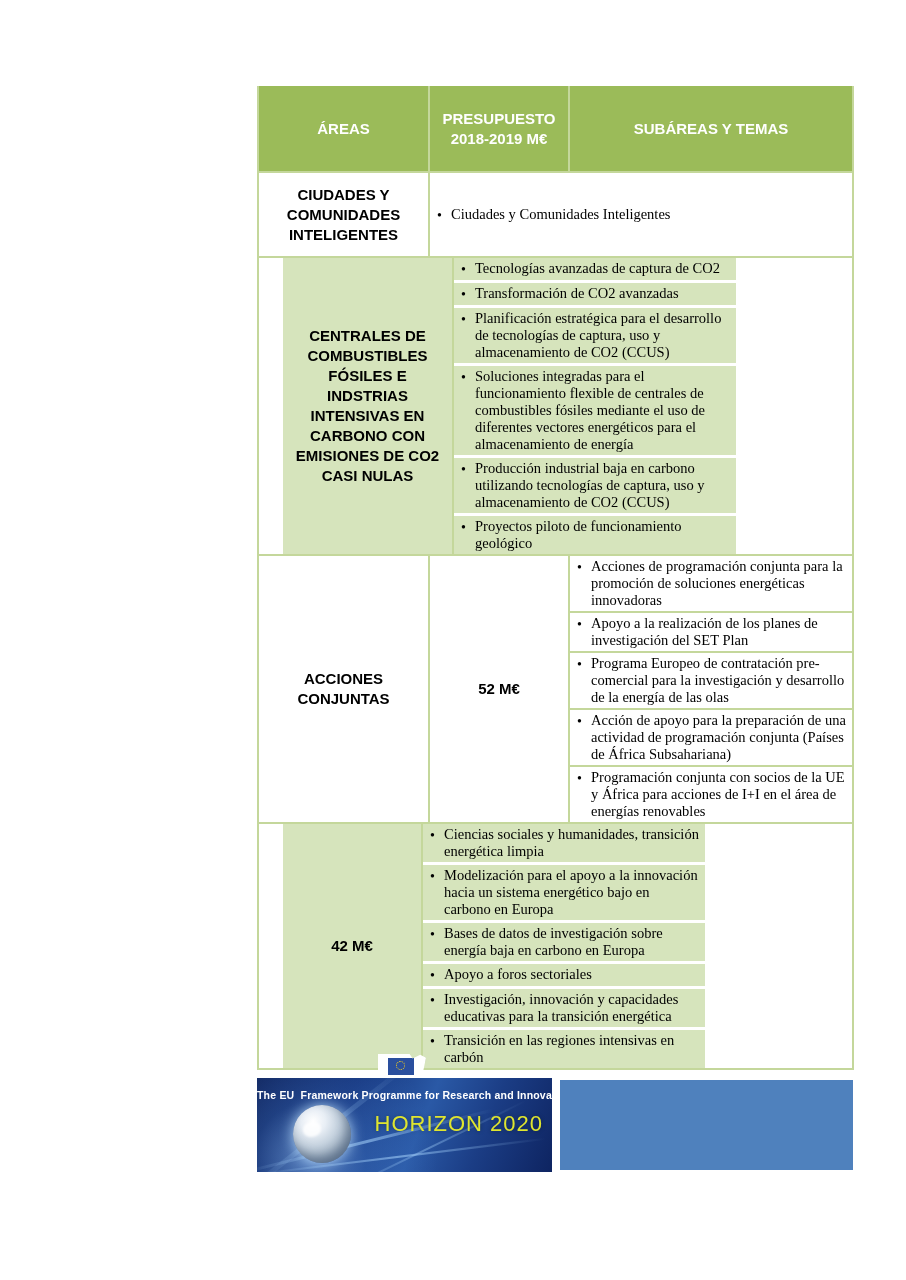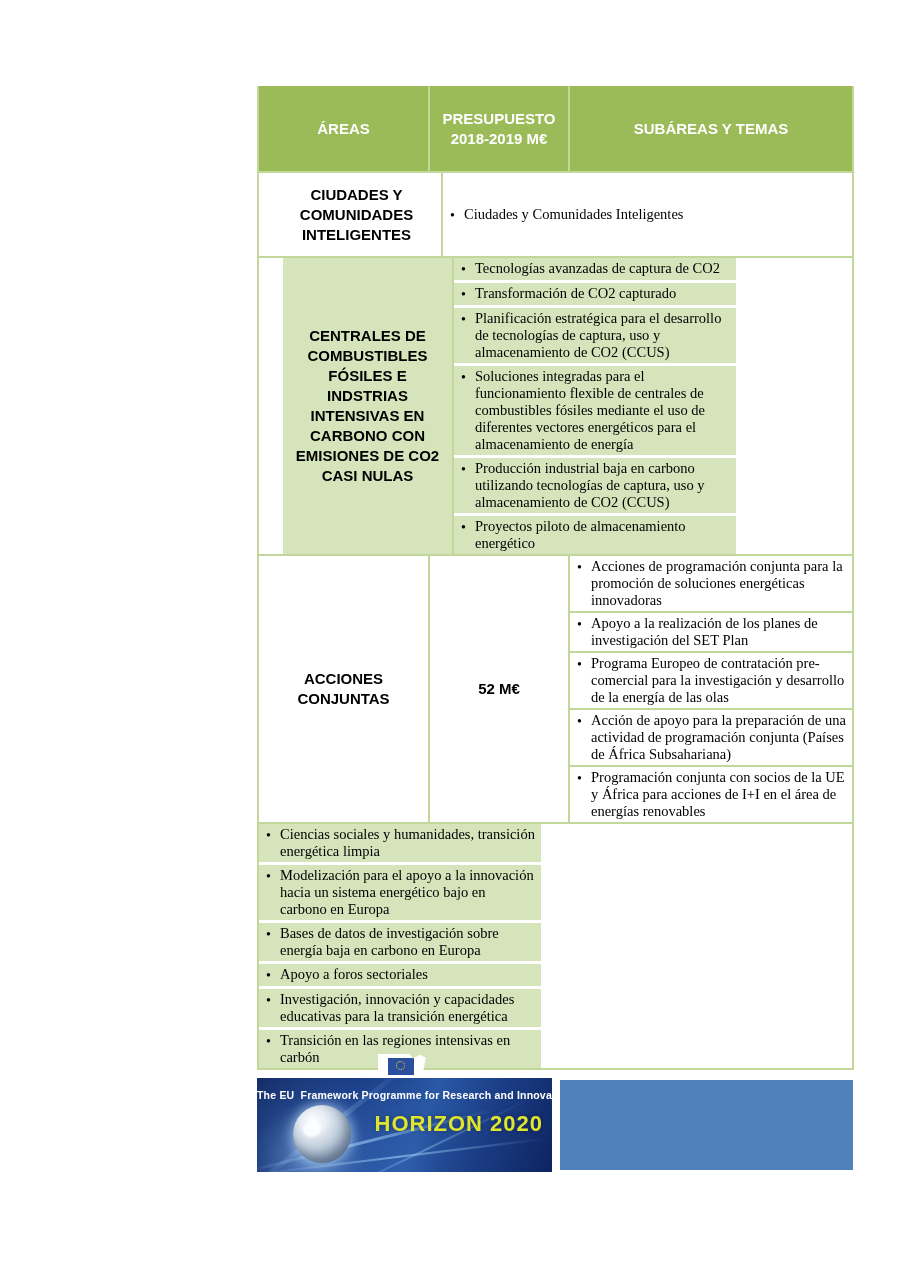--- a/index.html
+++ b/index.html
@@ -65,21 +65,21 @@
     box-shadow: 0 0 14px rgba(190,225,255,0.9), inset -4px -6px 10px rgba(60,80,110,0.5);
   }
   .globe::after { content:""; position:absolute; left:18%; top:30%; width:30%; height:26%;
     background: rgba(255,255,255,0.8); border-radius: 50% 40% 55% 45%; filter: blur(1px); }
   .banner-tagline {
     position: absolute; left: 0; right: 0; top: 11px;
     text-align: center; color: #ffffff; font-weight: bold; font-size: 10.5px; white-space: pre; letter-spacing: .2px;
   }
   .banner-title {
     position: absolute; right: 9px; top: 33px;
-    color: var(--horizon-yellow); font-weight: bold; font-size: 22px; letter-spacing: 1px;
+    color: var(--horizon-yellow); font-weight: normal; font-size: 22px; letter-spacing: 1px;
     text-shadow: 0 0 4px rgba(0,0,0,0.35);
   }
   .eu-logo {
     position: absolute; left: 378px; top: 1054px; width: 48px; height: 38px;
     background: #ffffff; box-shadow: 0 1px 3px rgba(0,0,0,0.25);
     clip-path: polygon(0 0, 66% 0, 72% 12%, 88% 2%, 100% 10%, 93% 52%, 100% 94%, 0 100%);
   }
   .eu-flag { position: absolute; left: 10px; top: 4px; width: 26px; height: 17px; background: #2a4f9e; }
   .eu-stars { position: absolute; left: 8px; top: 3px; width: 9px; height: 9px; border: 1px dotted #ffd617; border-radius: 50%; }
   .eu-textbar { position: absolute; left: 10px; top: 24px; width: 26px; height: 5px; background: #2a4f9e; opacity: .85; }
@@ -99,21 +99,21 @@
         <span>ÁREAS</span>
       </div>
       <div class="cell budget-cell">
         <span>PRESUPUESTO 2018-2019 M€</span>
       </div>
       <div class="cell sub-cell" style="align-items:center; flex-direction:row;">
         <span>SUBÁREAS Y TEMAS</span>
       </div>
     </div>
     <div id="table-body">
-        <div class="trow" style="min-height: 85px; padding-left: 13px;">
+        <div class="trow" style="min-height: 85px;">
           <div class="cell area-cell">
             <span class="area-text">CIUDADES Y COMUNIDADES INTELIGENTES</span>
           </div>
           <div class="cell sub-cell">
             <div class="item">
               <div class="item-inner">
                 <span class="bullet">•</span>
                 <span class="item-text">Ciudades y Comunidades Inteligentes</span>
               </div>
             </div>
@@ -126,21 +126,21 @@
           <div class="cell sub-cell">
             <div class="item">
               <div class="item-inner">
                 <span class="bullet">•</span>
                 <span class="item-text">Tecnologías avanzadas de captura de CO2</span>
               </div>
             </div>
             <div class="item">
               <div class="item-inner">
                 <span class="bullet">•</span>
-                <span class="item-text">Transformación de CO2 capturado</span>
+                <span class="item-text">Transformación de CO2 avanzadas</span>
               </div>
             </div>
             <div class="item">
               <div class="item-inner">
                 <span class="bullet">•</span>
                 <span class="item-text">Planificación estratégica para el desarrollo de tecnologías de captura, uso y almacenamiento de CO2 (CCUS)</span>
               </div>
             </div>
             <div class="item">
               <div class="item-inner">
@@ -150,21 +150,21 @@
             </div>
             <div class="item">
               <div class="item-inner">
                 <span class="bullet">•</span>
                 <span class="item-text">Producción industrial baja en carbono utilizando tecnologías de captura, uso y almacenamiento de CO2 (CCUS)</span>
               </div>
             </div>
             <div class="item">
               <div class="item-inner">
                 <span class="bullet">•</span>
-                <span class="item-text">Proyectos piloto de almacenamiento energético</span>
+                <span class="item-text">Proyectos piloto de funcionamiento geológico</span>
               </div>
             </div>
           </div>
         </div>
         <div class="trow" style="min-height: 258px;">
           <div class="cell area-cell">
             <span class="area-text">ACCIONES CONJUNTAS</span>
           </div>
           <div class="cell budget-cell">
             <span class="budget-text">52 M€</span>
@@ -196,20 +196,23 @@
             </div>
             <div class="item">
               <div class="item-inner">
                 <span class="bullet">•</span>
                 <span class="item-text">Programación conjunta con socios de la UE y África para acciones de I+I en el área de energías renovables</span>
               </div>
             </div>
           </div>
         </div>
         <div class="trow shaded" style="min-height: 233px;">
+          <div class="cell budget-cell">
+            <span class="budget-text">42 M€</span>
+          </div>
           <div class="cell sub-cell">
             <div class="item">
               <div class="item-inner">
                 <span class="bullet">•</span>
                 <span class="item-text">Ciencias sociales y humanidades, transición energética limpia</span>
               </div>
             </div>
             <div class="item">
               <div class="item-inner">
                 <span class="bullet">•</span>

